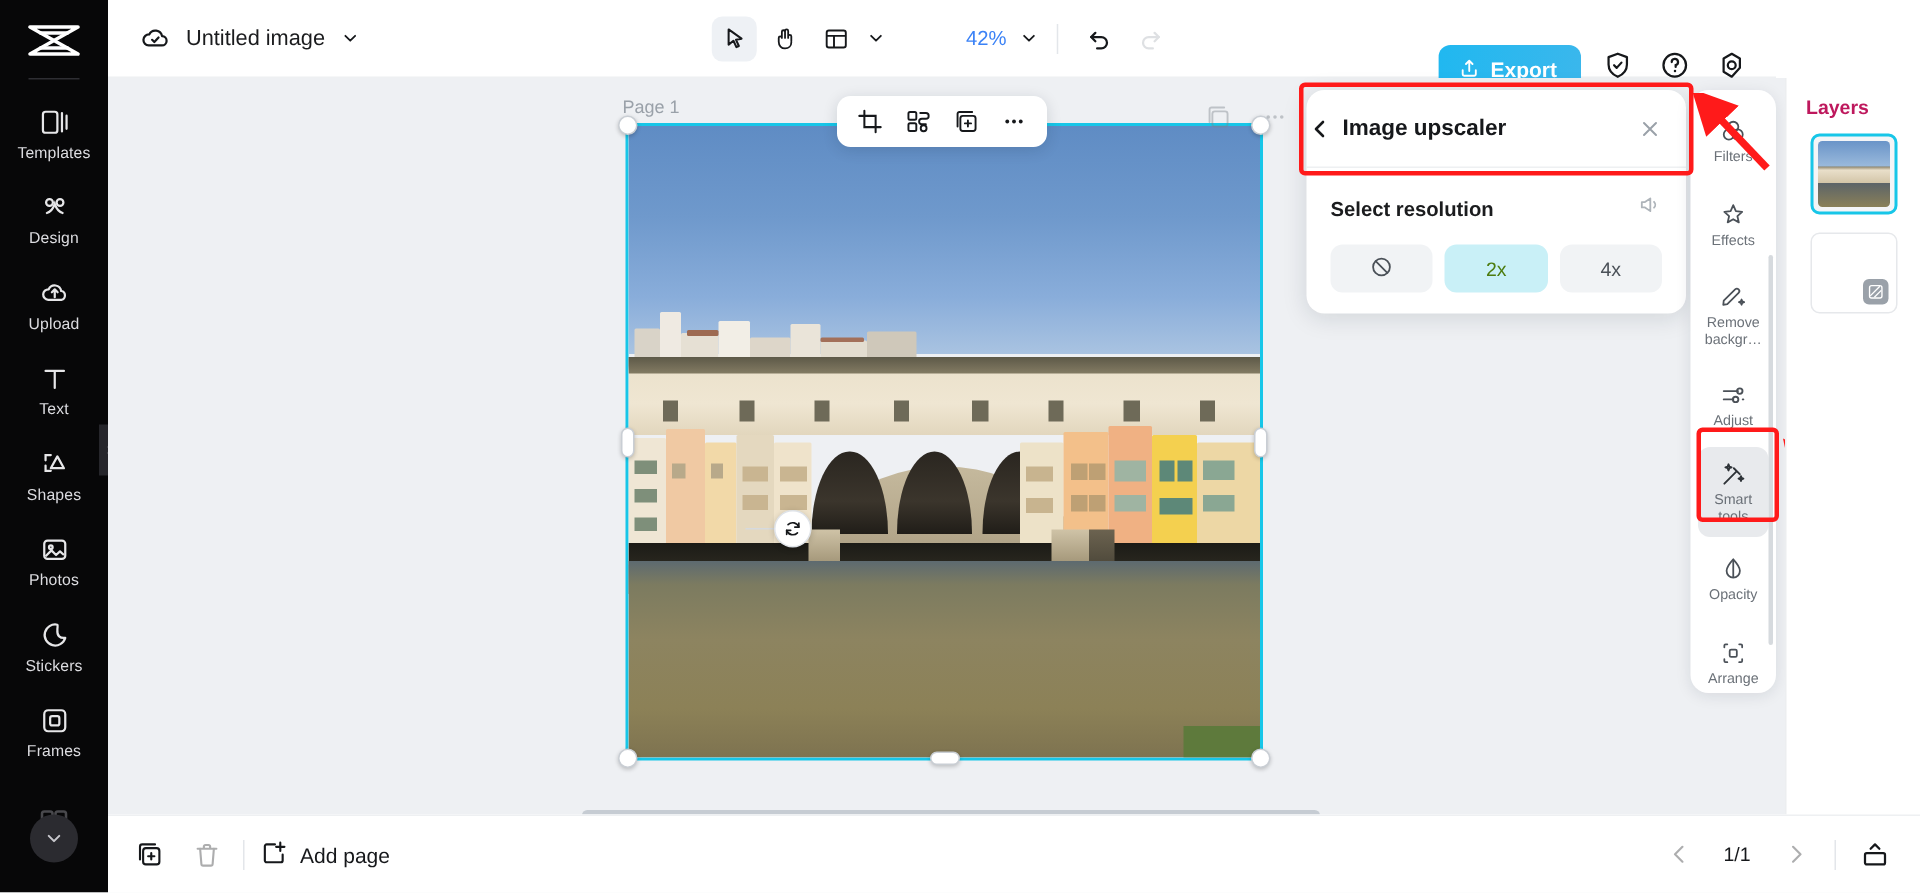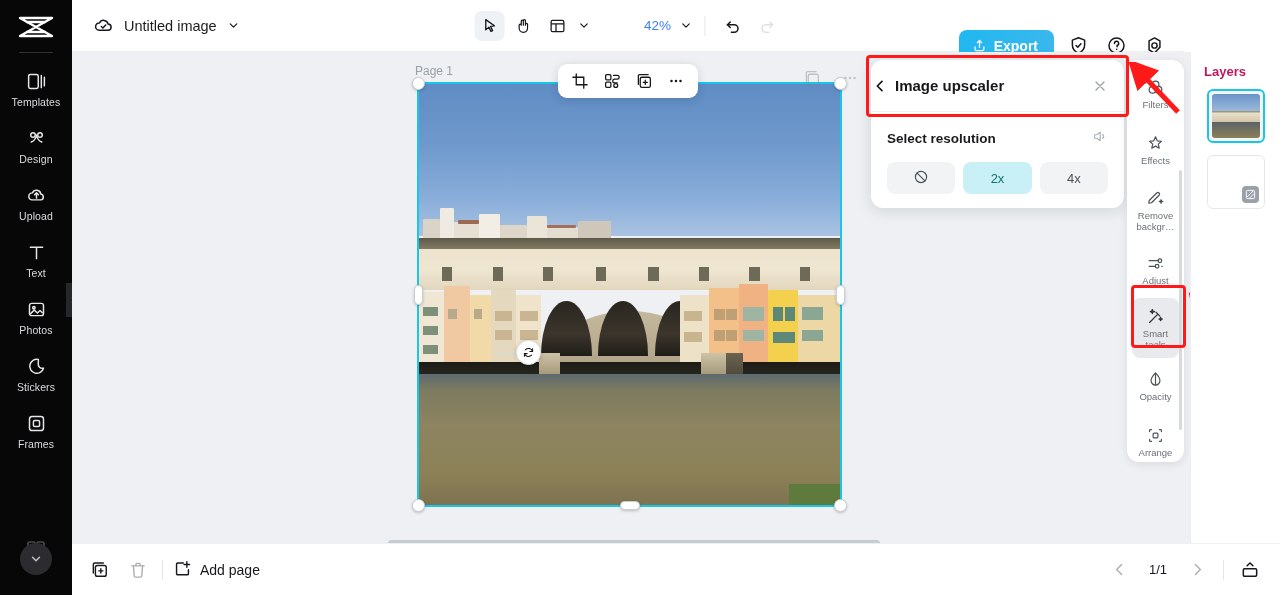--- a/index.html
+++ b/index.html
@@ -58,21 +58,21 @@
   }
   .tool-btn {
     width: 30px; height: 30px; border-radius: 7px; display:flex;
     align-items:center; justify-content:center; cursor:pointer; background: transparent;
   }
   .tool-btn.active { background: #eef1f5; }
   .tool-btn.disabled { opacity: .32; cursor: default; }
   .zoom-val { font-size: 13.5px; color: #3b82f6; min-width: 34px; text-align:center; cursor:pointer;margin-left:46px;}
   .vdiv { width:1px; height:20px; background:#e3e6ea; margin: 0 8px; }
 
-  .right-tools { position:absolute; right: 16px; display:flex; align-items:center; gap: 10px; margin-top: 40px; }
+  .right-tools { position:absolute; right: 16px; display:flex; align-items:flex-start; gap: 10px; margin-top: 40px; }
   .export-btn {
     display:flex; align-items:center; gap:7px; height:32px; padding: 0 16px 0 13px;
     border-radius: 8px; background: #25b6ef; color:#fff; font-size:14px; font-weight:700;
     cursor:pointer; border:none;
     background-image: linear-gradient(100deg,#20b8f0,#3bb7ec);
   }
   .icon-btn { width:28px;height:28px; display:flex;align-items:center;justify-content:center;cursor:pointer;}
 
   
   .canvas-area {
@@ -167,21 +167,21 @@
   .ups-close { width:20px;height:20px;display:flex;align-items:center;justify-content:center;cursor:pointer;}
   .ups-body { padding: 16px 16px 0; }
   .ups-row { display:flex; align-items:center; justify-content:space-between; margin-bottom: 13px; }
   .ups-label { font-size:13.5px; color:#1b1c1e; font-weight:600; }
   .res-group { display:flex; gap:8px; }
   .res-btn {
     flex:1; height:32px; border-radius:8px; background:#f1f3f5; border:none;
     display:flex; align-items:center; justify-content:center;
     font-size:13px; color:#4b5158; cursor:pointer;
   }
-  .res-btn.selected { background:#c9f0f7; color:#0f766e; }
+  .res-btn.selected { background:#c9f0f7; color:#4d7c0f; }
 
   
   .anno-box-head {
     position:absolute; left:866px; top:55px; width:263px; height:62px;
     border:3px solid #ff1a1a; border-radius:4px; pointer-events:none;
   }
   .anno-box-smart {
     position:absolute; left:1131px; top:285px; width:55px; height:63px;
     border:3px solid #ff1a1a; border-radius:4px; pointer-events:none;
   }
@@ -288,20 +288,29 @@
 
       <div class="rail-item">
         <span class="ic">
           <svg width="21" height="21" viewBox="0 0 24 24" fill="none" stroke="#e6e6e8" stroke-width="1.7">
               <path d="M5 6h14M12 6v13" stroke-linecap="round"></path>
             </svg>
         </span>
         <span class="lbl">Text</span>
       </div>
 
+      <div class="rail-item">
+        <span class="ic">
+          <svg width="21" height="21" viewBox="0 0 24 24" fill="none" stroke="#e6e6e8" stroke-width="1.7">
+              <path d="M14 6l5 9h-10z" stroke-linejoin="round"></path>
+              <path d="M9 5H5v4M5 13v4h4" stroke-linecap="round"></path>
+            </svg>
+        </span>
+        <span class="lbl">Shapes</span>
+      </div>
 
       <div class="rail-item">
         <span class="ic">
           <svg width="21" height="21" viewBox="0 0 24 24" fill="none" stroke="#e6e6e8" stroke-width="1.7">
               <rect x="4" y="5" width="16" height="14" rx="2.5"></rect>
               <circle cx="9" cy="10" r="1.4"></circle>
               <path d="M5 17l4.5-4.5L13 16l3-2.8L19 16" stroke-linejoin="round"></path>
             </svg>
         </span>
         <span class="lbl">Photos</span>

